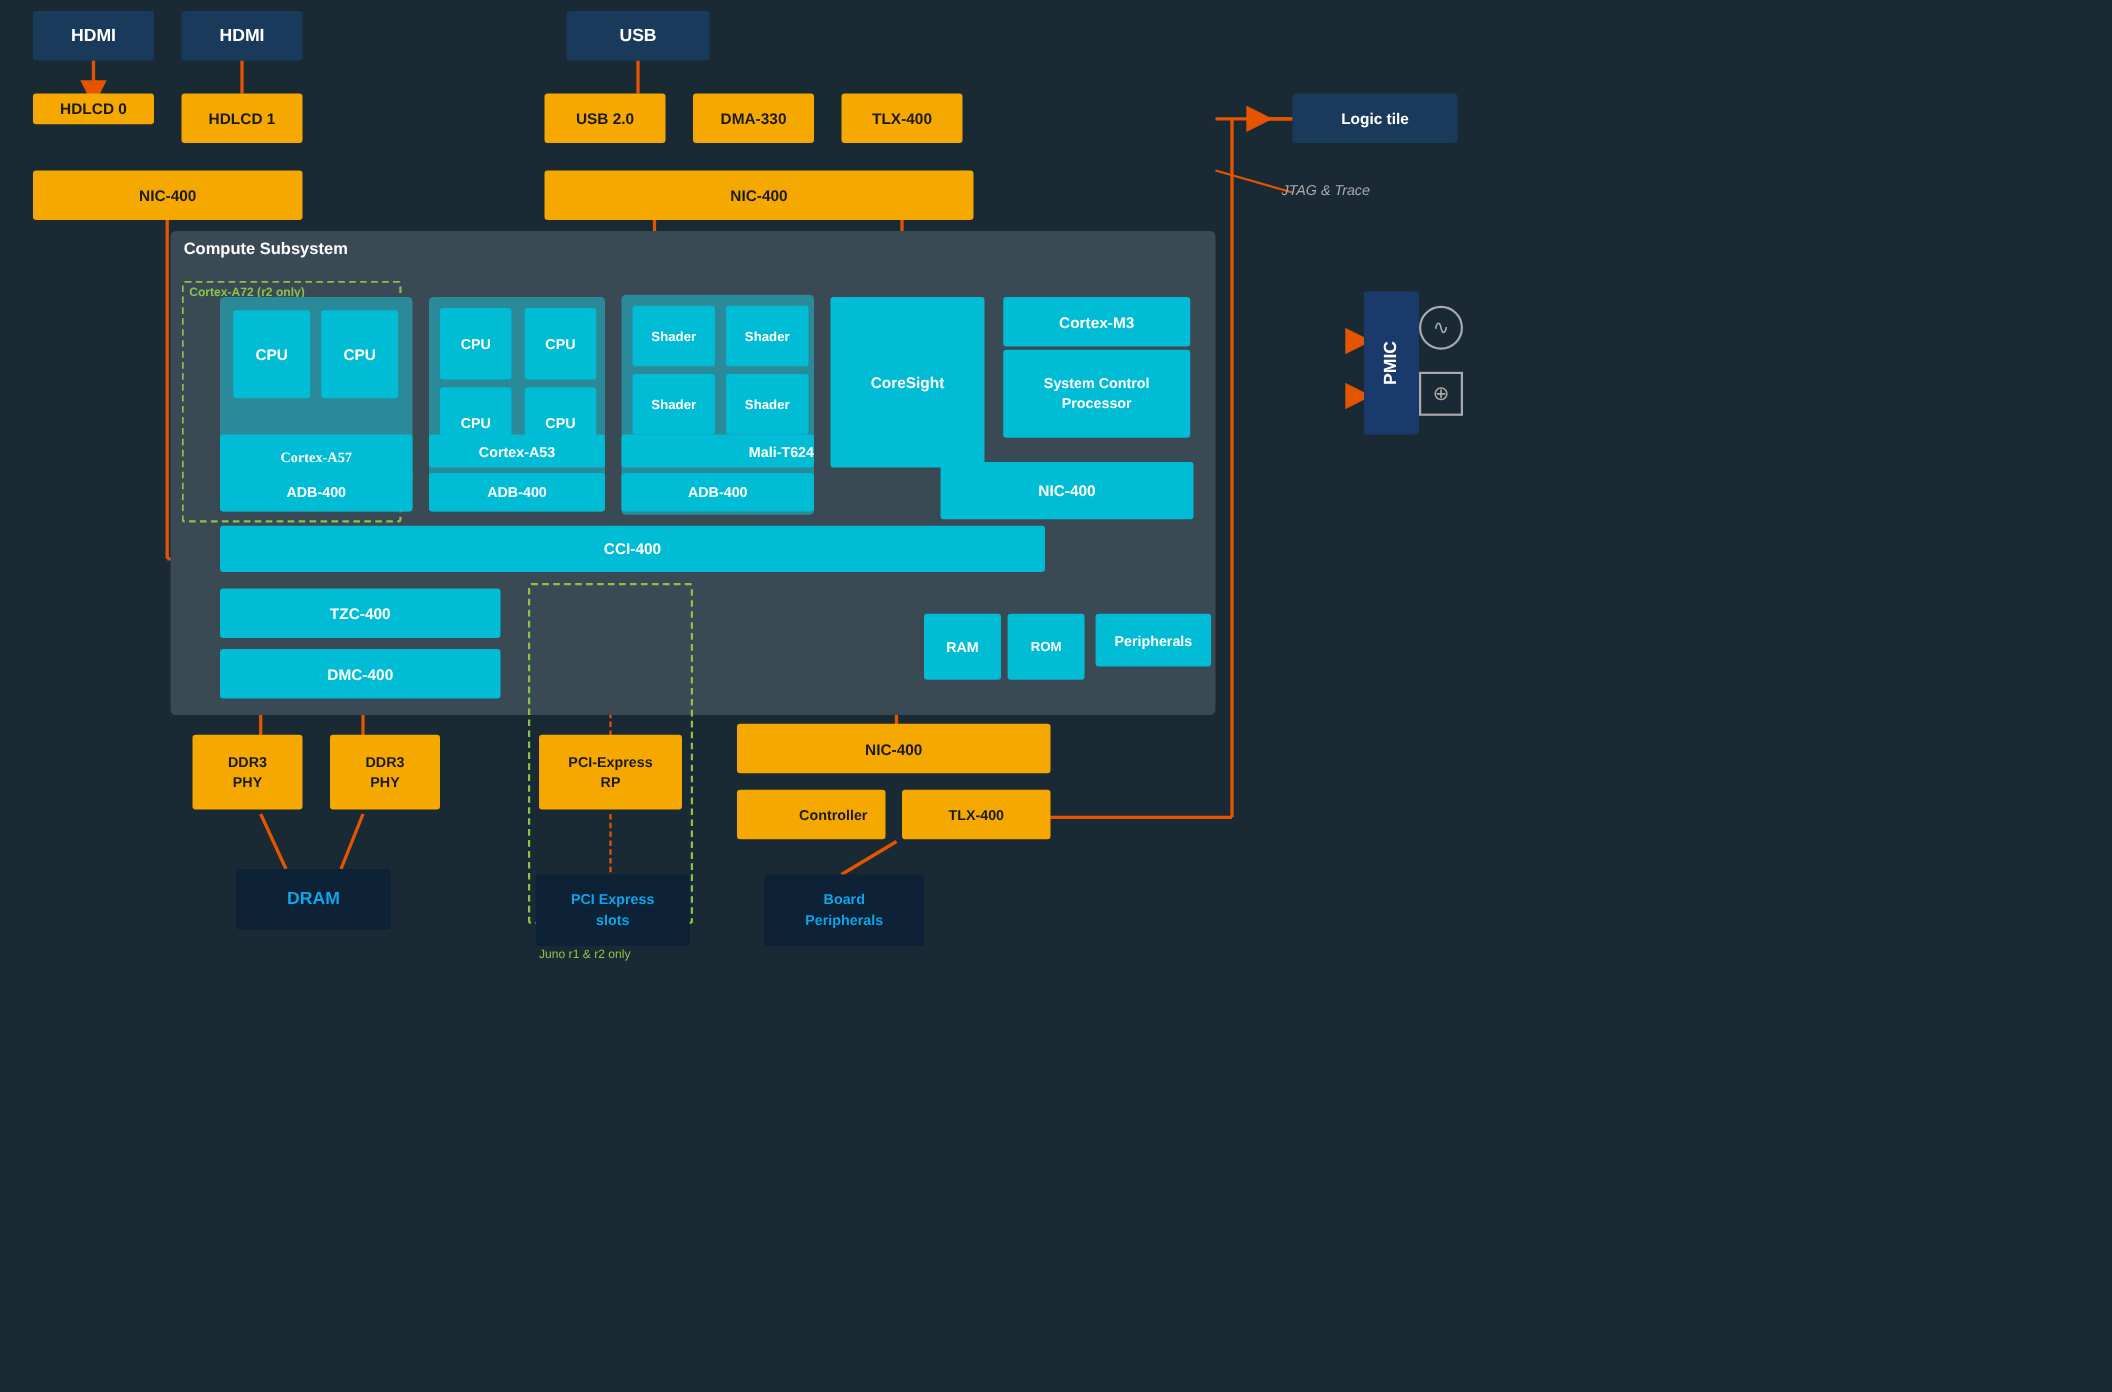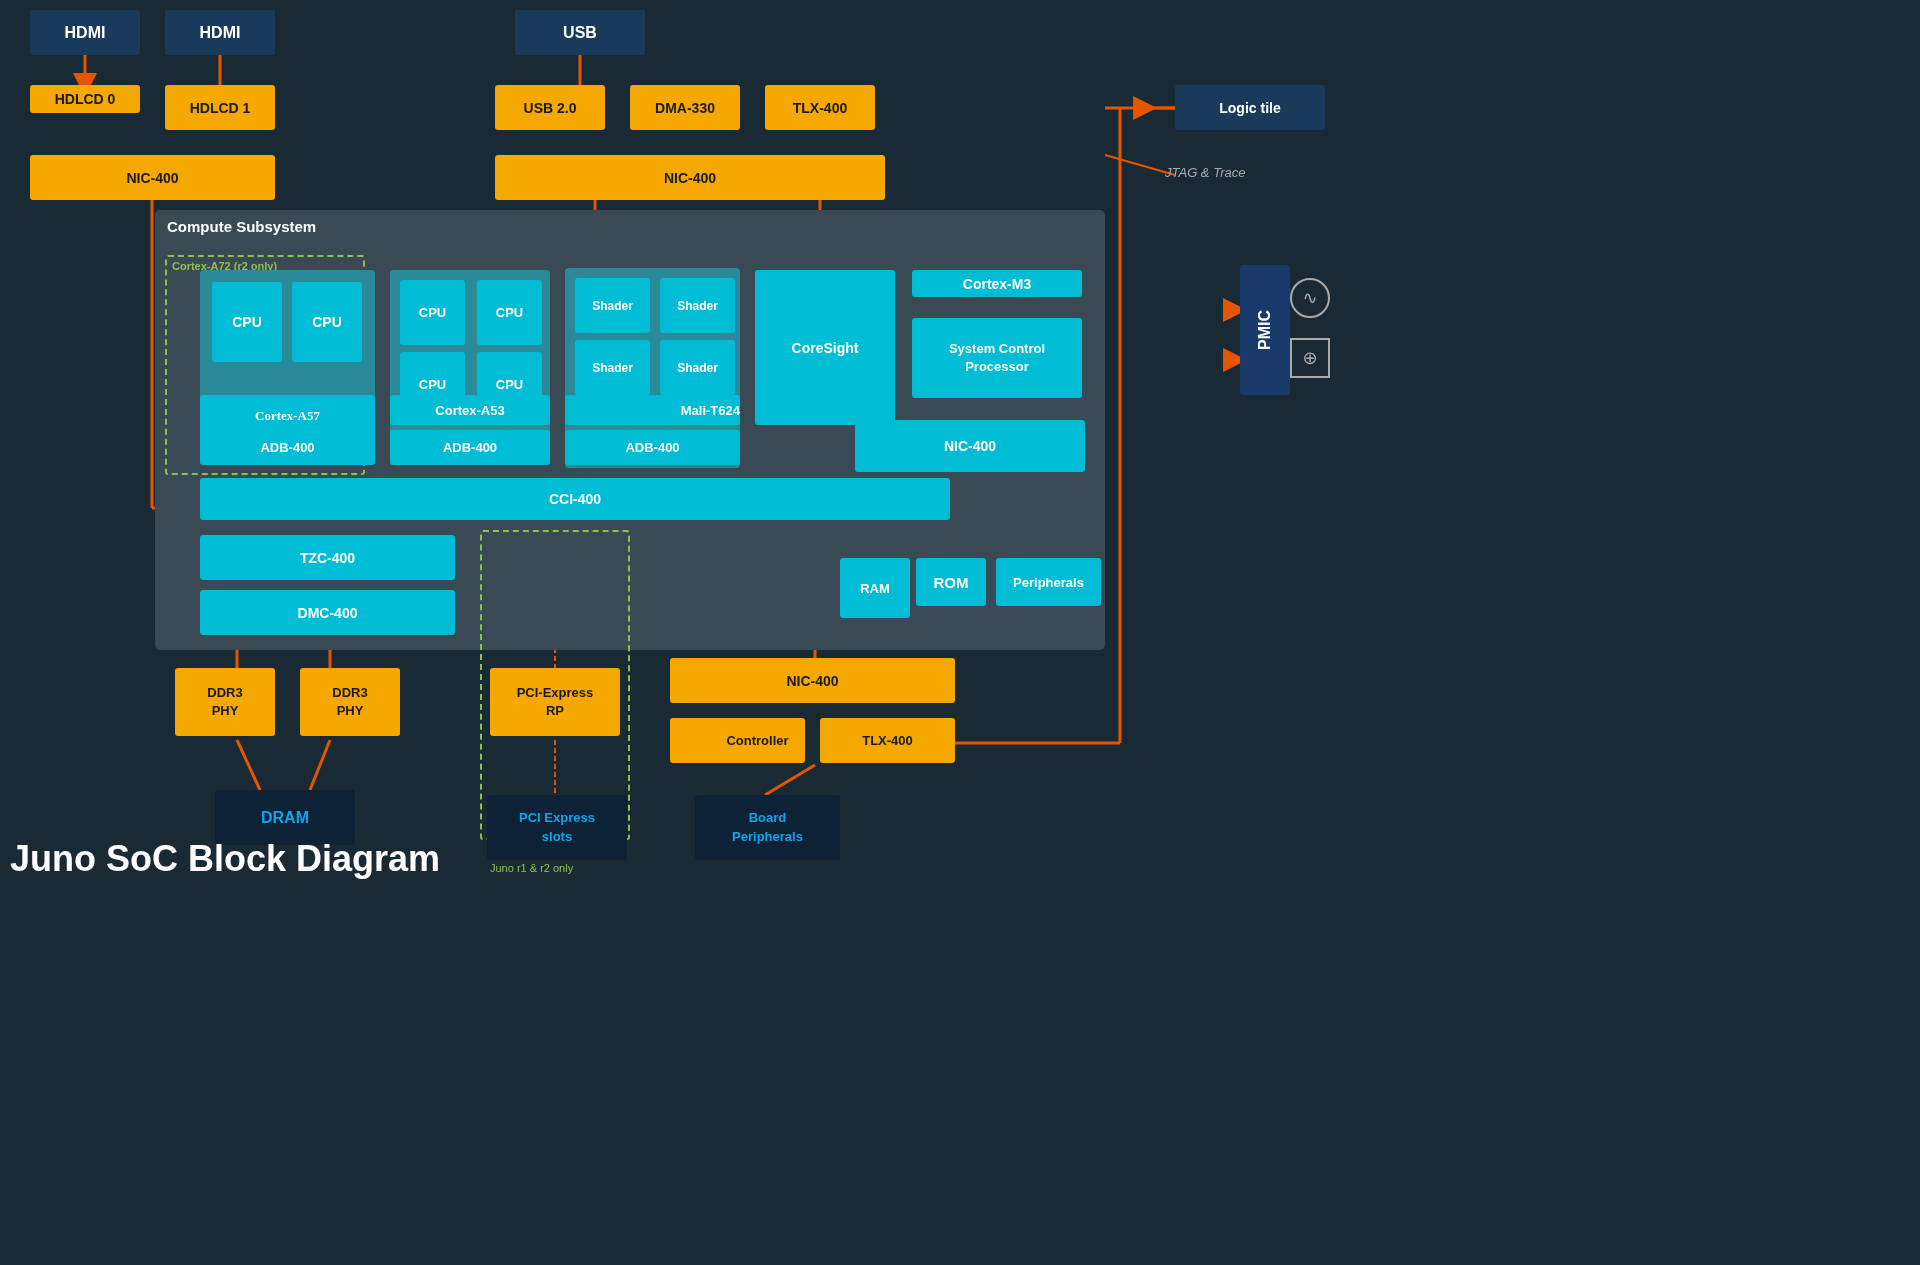--- a/index.html
+++ b/index.html
@@ -363,21 +363,21 @@
   </div>
 
   <div class="block-cyan" style="left:565px; top:430px; width:175px; height:35px; font-size:13px;">
     <span>ADB-400</span>
   </div>
 
   <div class="block-cyan" style="left:755px; top:270px; width:140px; height:155px; font-size:14px;">
     <span>CoreSight</span>
   </div>
 
-  <div class="block-cyan" style="left:912px; top:270px; width:170px; height:27px; font-size:14px;">
+  <div class="block-cyan" style="left:912px; top:270px; width:170px; height:45px; font-size:14px;">
     <span>Cortex-M3</span>
   </div>
 
   <div class="block-cyan" style="left:912px; top:318px; width:170px; height:80px; font-size:13px; line-height:1.4;">
     <span style="text-align:center;">System Control<br>Processor</span>
   </div>
 
   <div class="block-cyan" style="left:200px; top:478px; width:750px; height:42px; font-size:14px;">
     <span>CCI-400</span>
   </div>
@@ -391,21 +391,21 @@
   </div>
 
   <div class="block-cyan" style="left:200px; top:590px; width:255px; height:45px; font-size:14px;">
     <span>DMC-400</span>
   </div>
 
   <div class="block-cyan" style="left:840px; top:558px; width:70px; height:60px; font-size:13px;">
     <span>RAM</span>
   </div>
 
-  <div class="block-cyan" style="left:916px; top:558px; width:70px; height:48px; font-size:15px;">
+  <div class="block-cyan" style="left:916px; top:558px; width:70px; height:60px; font-size:12px;">
     <span>ROM</span>
   </div>
 
   <div class="block-cyan" style="left:996px; top:558px; width:105px; height:48px; font-size:13px;">
     <span>Peripherals</span>
   </div>
 
   <div class="block-yellow" style="left:175px; top:668px; width:100px; height:68px; font-size:13px; line-height:1.4;">
     <span style="text-align:center;">DDR3<br>PHY</span>
   </div>
@@ -441,17 +441,14 @@
   </div>
 
   <div style="position:absolute; left:490px; top:862px; color:#8bc34a; font-size:11px; width:140px;">
     <span>Juno r1 &amp; r2 only</span>
   </div>
 
   <div class="block-navy" style="left:695px; top:795px; width:145px; height:65px; font-size:13px; line-height:1.4;">
     <span style="text-align:center;">Board<br>Peripherals</span>
   </div>
 
-  <div style="position:absolute; left:10px; bottom:20px; color:#fff; font-size:36px; font-weight:bold;">
-    <span>Juno SoC Block Diagram</span>
-  </div>
 
 </div>
 
 </body></html>

